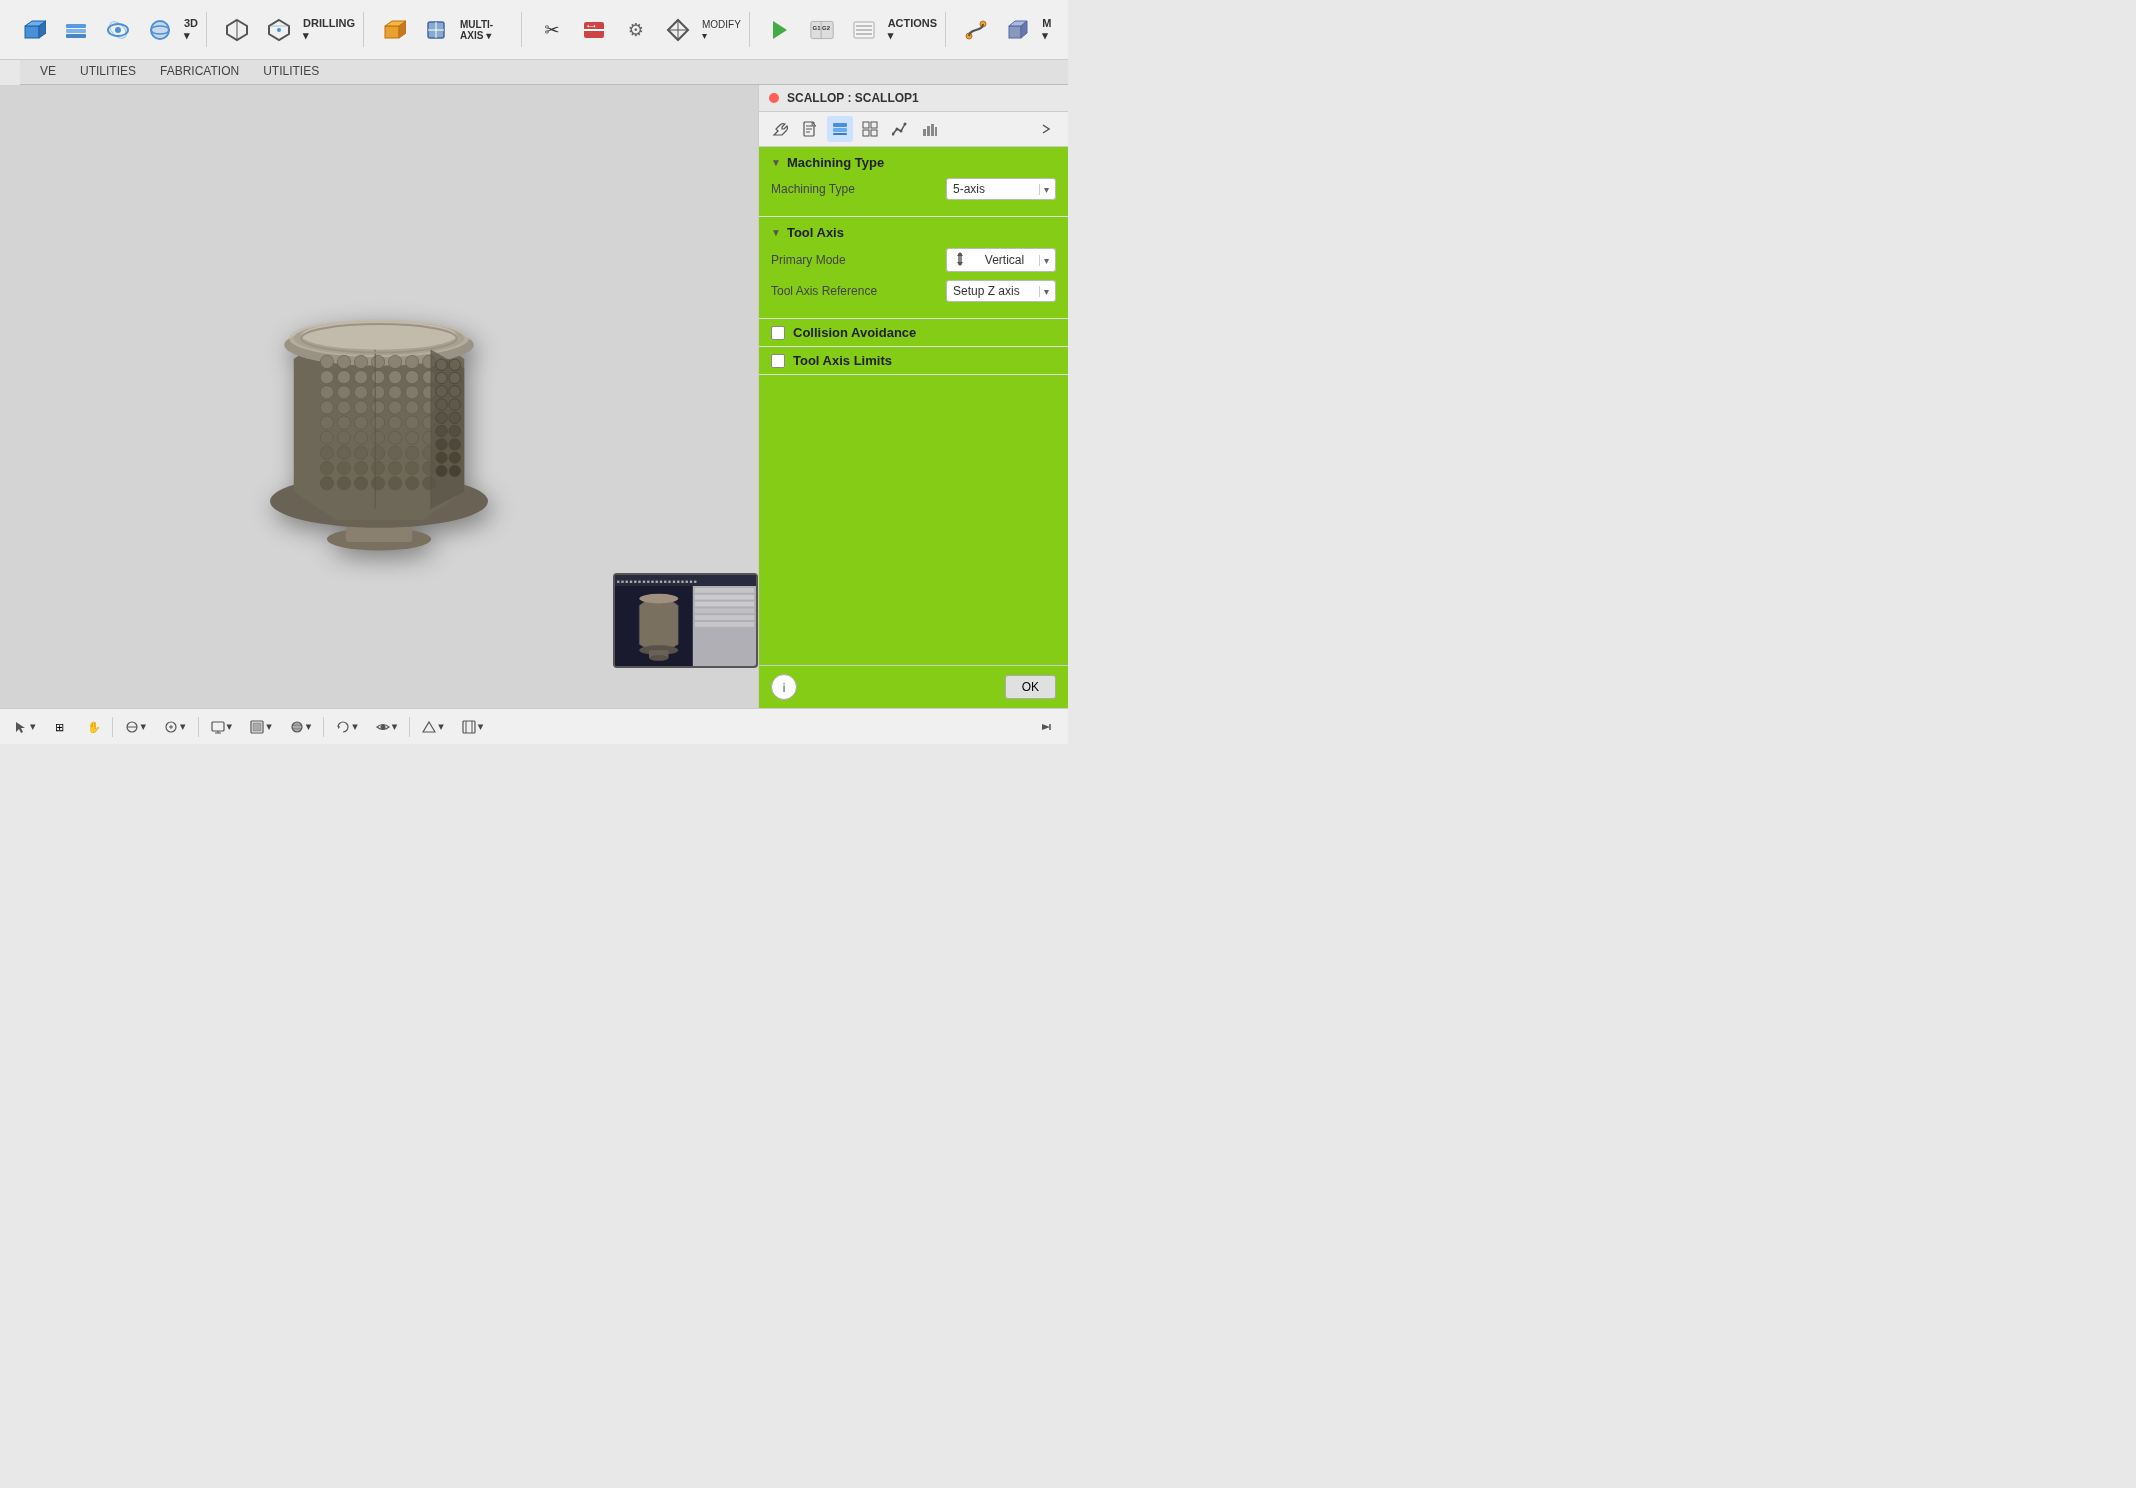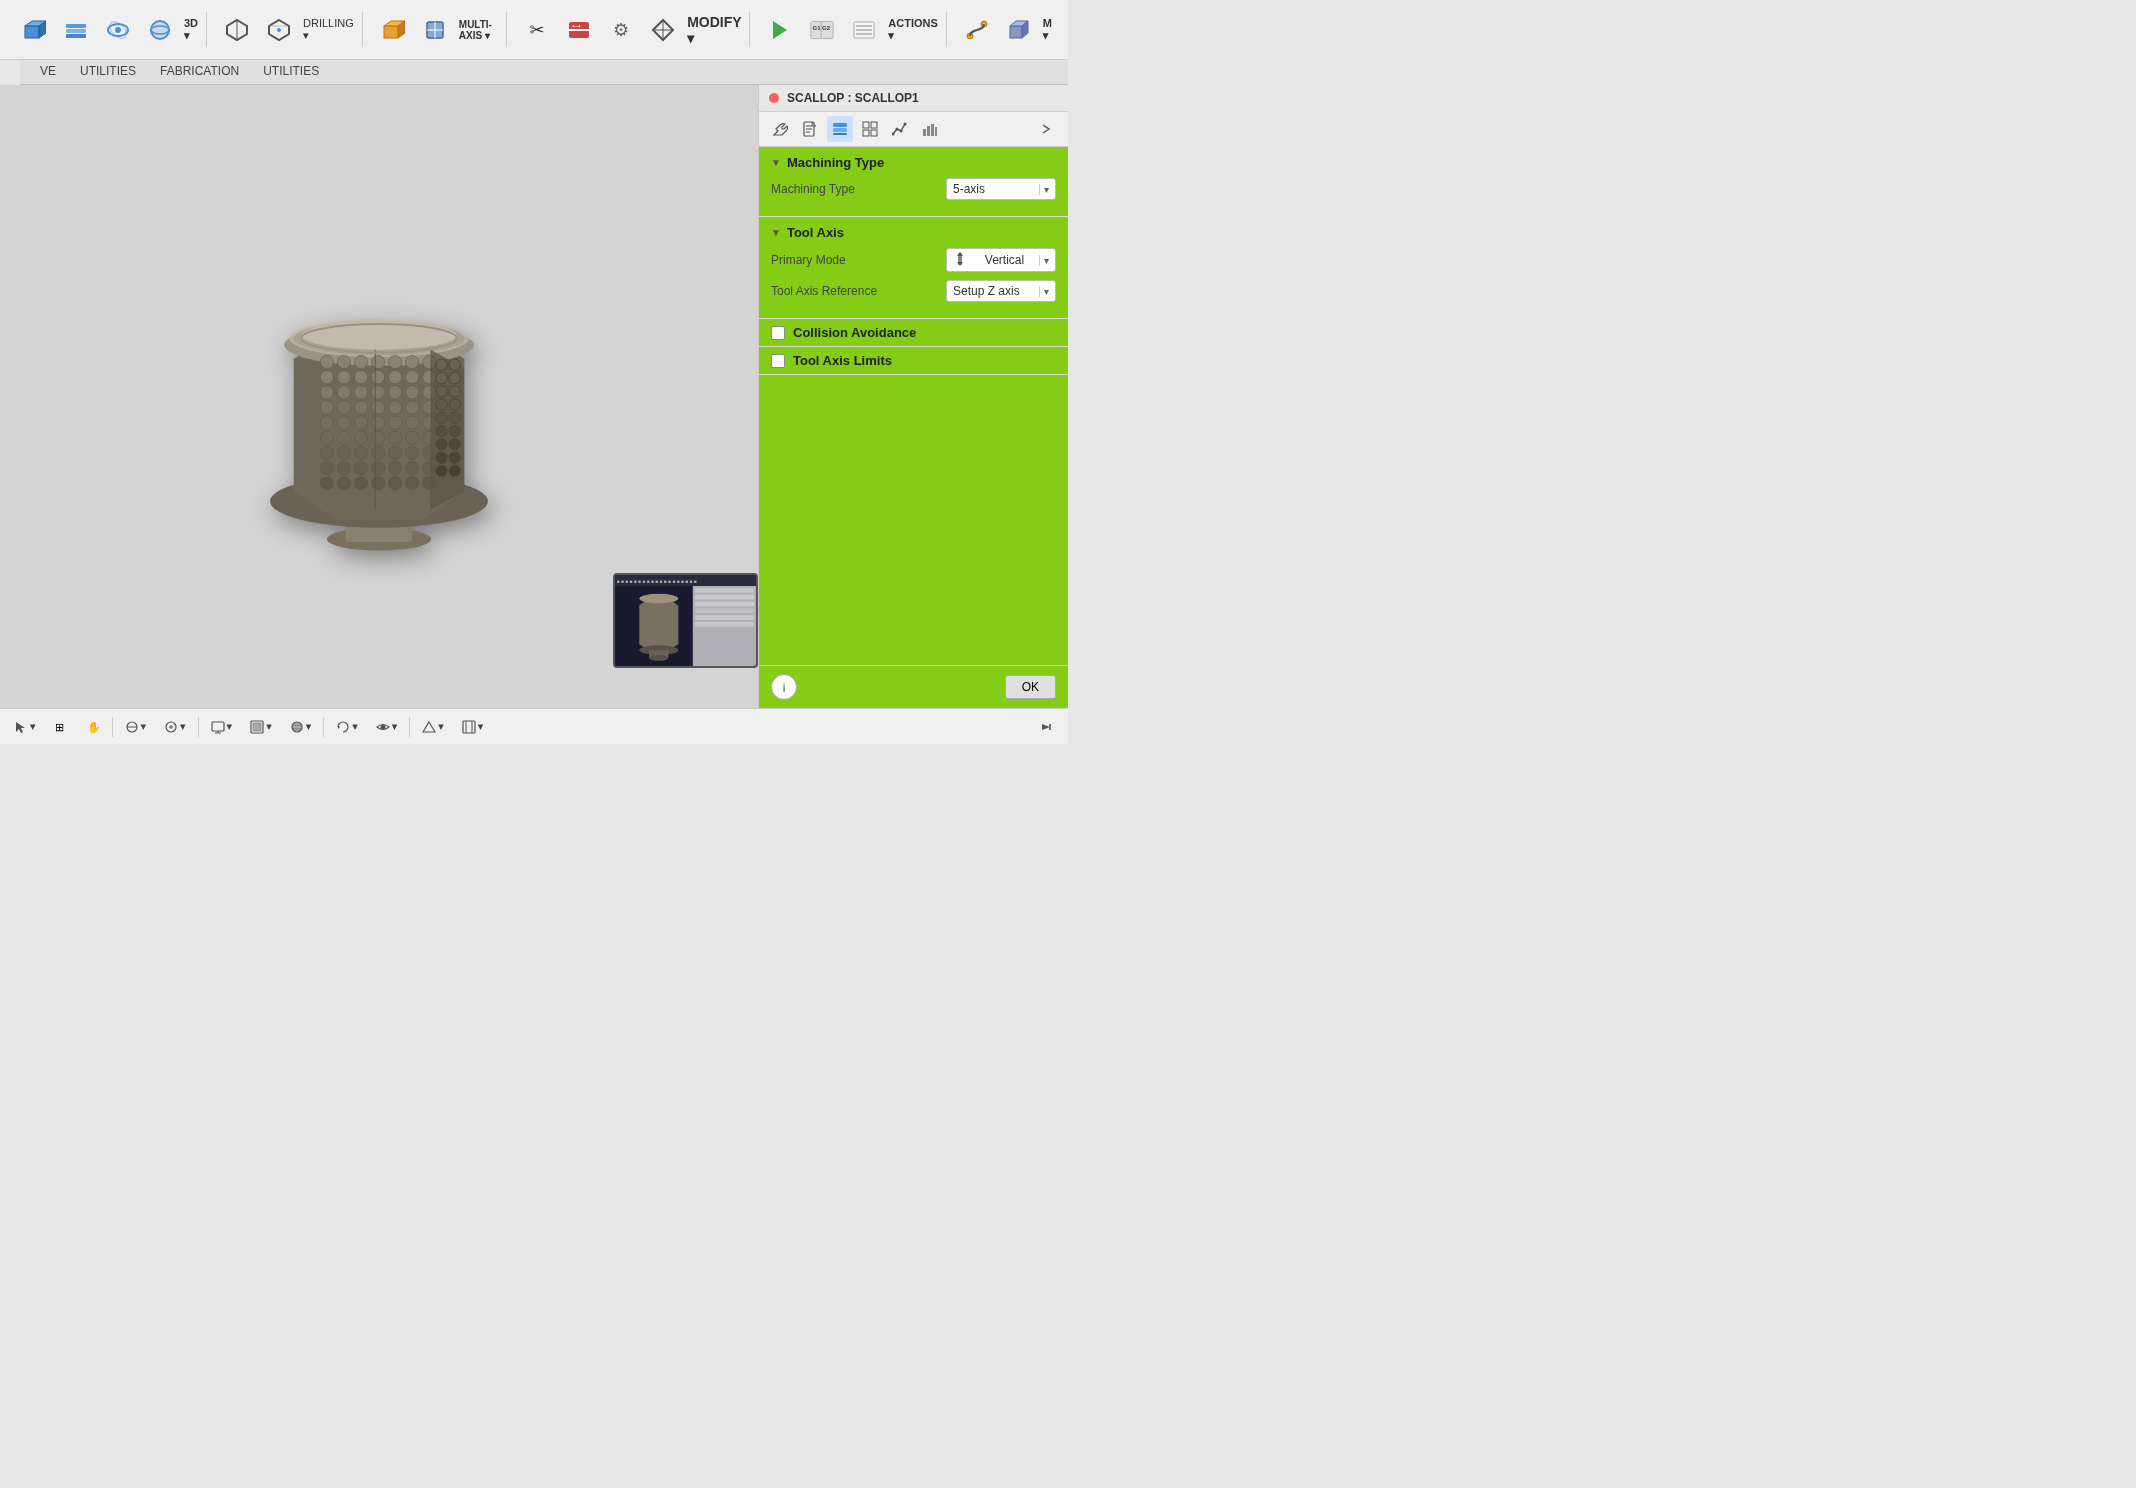--- a/index.html
+++ b/index.html
@@ -354,21 +354,21 @@
     <div class="toolbar-item">
       <div class="toolbar-icon">
         <svg width="24" height="24" viewBox="0 0 24 24">
           <polygon points="12,2 22,8 22,16 12,22 2,16 2,8" fill="none" stroke="#555" stroke-width="2"></polygon>
           <circle cx="12" cy="12" r="2" fill="#4a90d9"></circle>
           <line x1="2" y1="8" x2="22" y2="8" stroke="#4a90d9" stroke-width="1" opacity="0.5"></line>
         </svg>
       </div>
     </div>
     <div class="toolbar-dropdown">
-      <span style="font-size:11px; font-weight:400; color:#333">DRILLING ▾</span>
+      <span style="font-size:11px; font-weight:700; color:#333">DRILLING ▾</span>
     </div>
   </div>
 
   <div class="toolbar-group">
     <div class="toolbar-item">
       <div class="toolbar-icon">
         <svg width="24" height="24" viewBox="0 0 24 24">
           <rect x="3" y="8" width="14" height="12" fill="#e8a030" stroke="#c07010" stroke-width="1"></rect>
           <polygon points="3,8 10,3 24,3 17,8" fill="#f0b840" stroke="#c07010" stroke-width="1"></polygon>
           <polygon points="17,8 24,3 24,15 17,20" fill="#c87820" stroke="#c07010" stroke-width="1"></polygon>
@@ -408,21 +408,21 @@
     <div class="toolbar-item">
       <div class="toolbar-icon">
         <svg width="24" height="24" viewBox="0 0 24 24">
           <polygon points="12,2 22,12 12,22 2,12" fill="none" stroke="#555" stroke-width="2"></polygon>
           <line x1="12" y1="2" x2="12" y2="22" stroke="#555" stroke-width="1"></line>
           <line x1="2" y1="12" x2="22" y2="12" stroke="#555" stroke-width="1"></line>
         </svg>
       </div>
     </div>
     <div class="toolbar-dropdown">
-      <span style="font-size:14px; font-weight:700; color:#333">MODIFY ▾</span>
+      <span style="font-size:10px; font-weight:400; color:#333">MODIFY ▾</span>
     </div>
   </div>
 
   <div class="toolbar-group">
     <div class="toolbar-item">
       <div class="toolbar-icon">
         <svg width="24" height="24" viewBox="0 0 24 24">
           <polygon points="5,3 19,12 5,21" fill="#44aa44"></polygon>
         </svg>
       </div>

